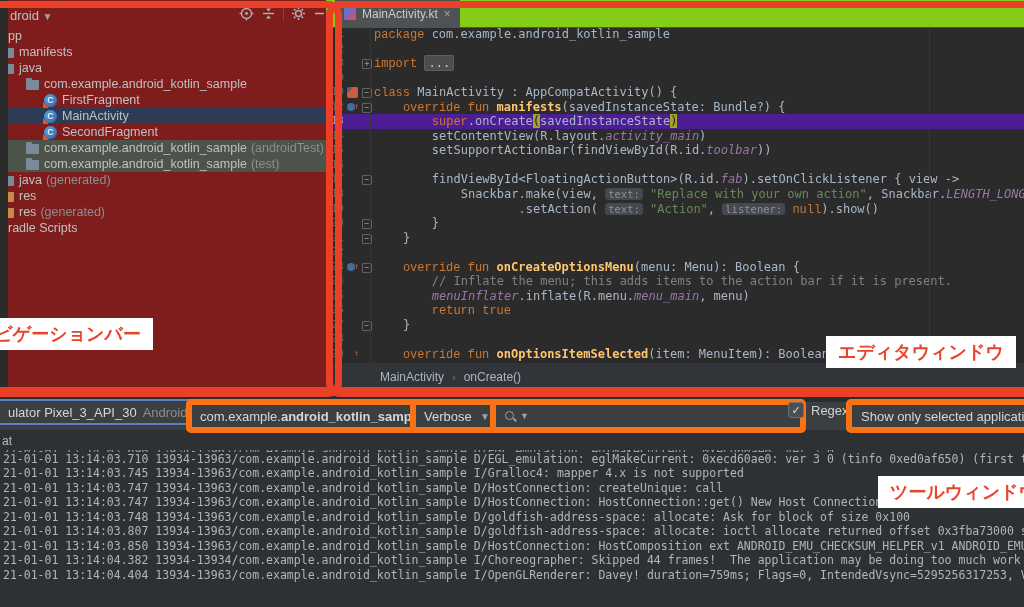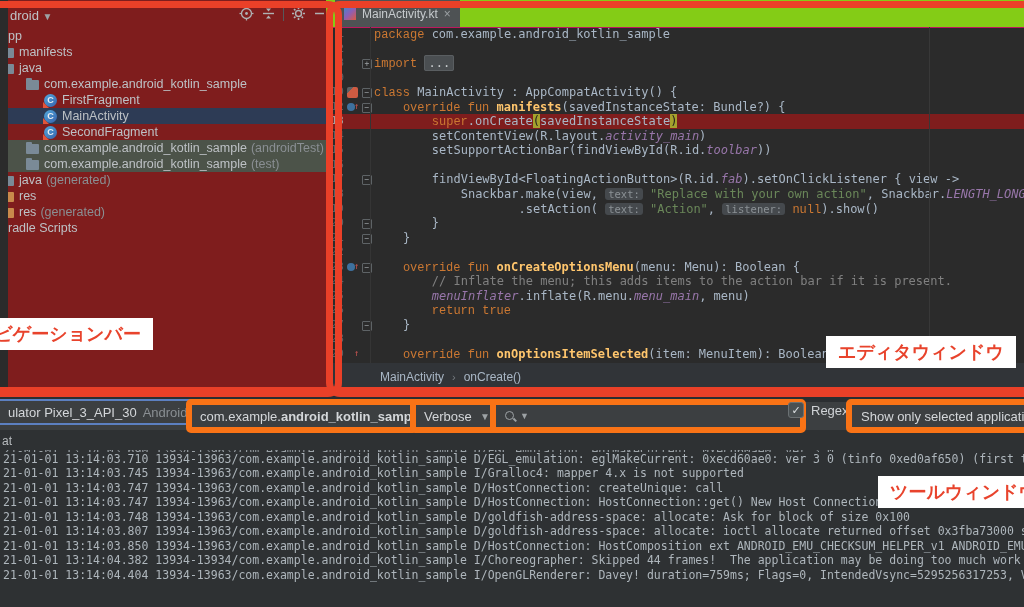--- a/index.html
+++ b/index.html
@@ -36,21 +36,21 @@
   #tabstrip{position:absolute;left:0;top:0;width:100%;height:27px;background:#84cc16;border-bottom:1px solid #be185d;}
   #edittab{position:absolute;left:9px;top:0;height:27px;background:#4e5254;display:flex;align-items:center;
            padding:0 9px;gap:6px;font-size:12px;color:#c7cbce;}
   .kt-icon{width:12px;height:12px;background:linear-gradient(135deg,#4c83c9 0%,#8a5fb8 45%,#e0593f 100%);}
   .tab-close{color:#9ba0a3;font-size:12px;line-height:12px;}
   #codearea{position:absolute;left:0;top:27px;right:0;height:336px;overflow:hidden;
             font-family:"DejaVu Sans Mono","Liberation Mono",monospace;font-size:12px;}
   .vguide{position:absolute;left:603px;top:27px;height:336px;width:1px;background:#383838;}
   .gutline{position:absolute;left:44px;top:27px;height:336px;width:1px;background:#353535;}
   .cl{position:relative;height:14.55px;line-height:14.55px;white-space:pre;display:flex;}
-  .cl.cur{background:#7f1d1d;}
+  .cl.cur{background:#4c1d95;}
   .ln{flex:0 0 18px;text-align:right;color:#606366;font-size:11px;padding-right:2px;}
   .cur .ln{color:#a4a3a3;}
   .gslot{flex:0 0 15px;position:relative;}
   .fslot{flex:0 0 13px;position:relative;}
   .ct{flex:1 1 auto;color:#a9b7c6;}
   .ovr-dot{position:absolute;left:1px;top:3px;width:8px;height:8px;border-radius:50%;background:#3e719e;}
   .ovr-arr{position:absolute;left:8px;top:-1px;color:#c75450;font-size:9px;}
   .cls-ic{position:absolute;left:1px;top:2px;width:11px;height:11px;border-radius:2px;
           background:linear-gradient(135deg,#5c6164 30%,#ce5b42 30%);}
   .fbox{position:absolute;left:1px;top:3px;width:8px;height:8px;border:1px solid #5e6366;border-radius:1px;

